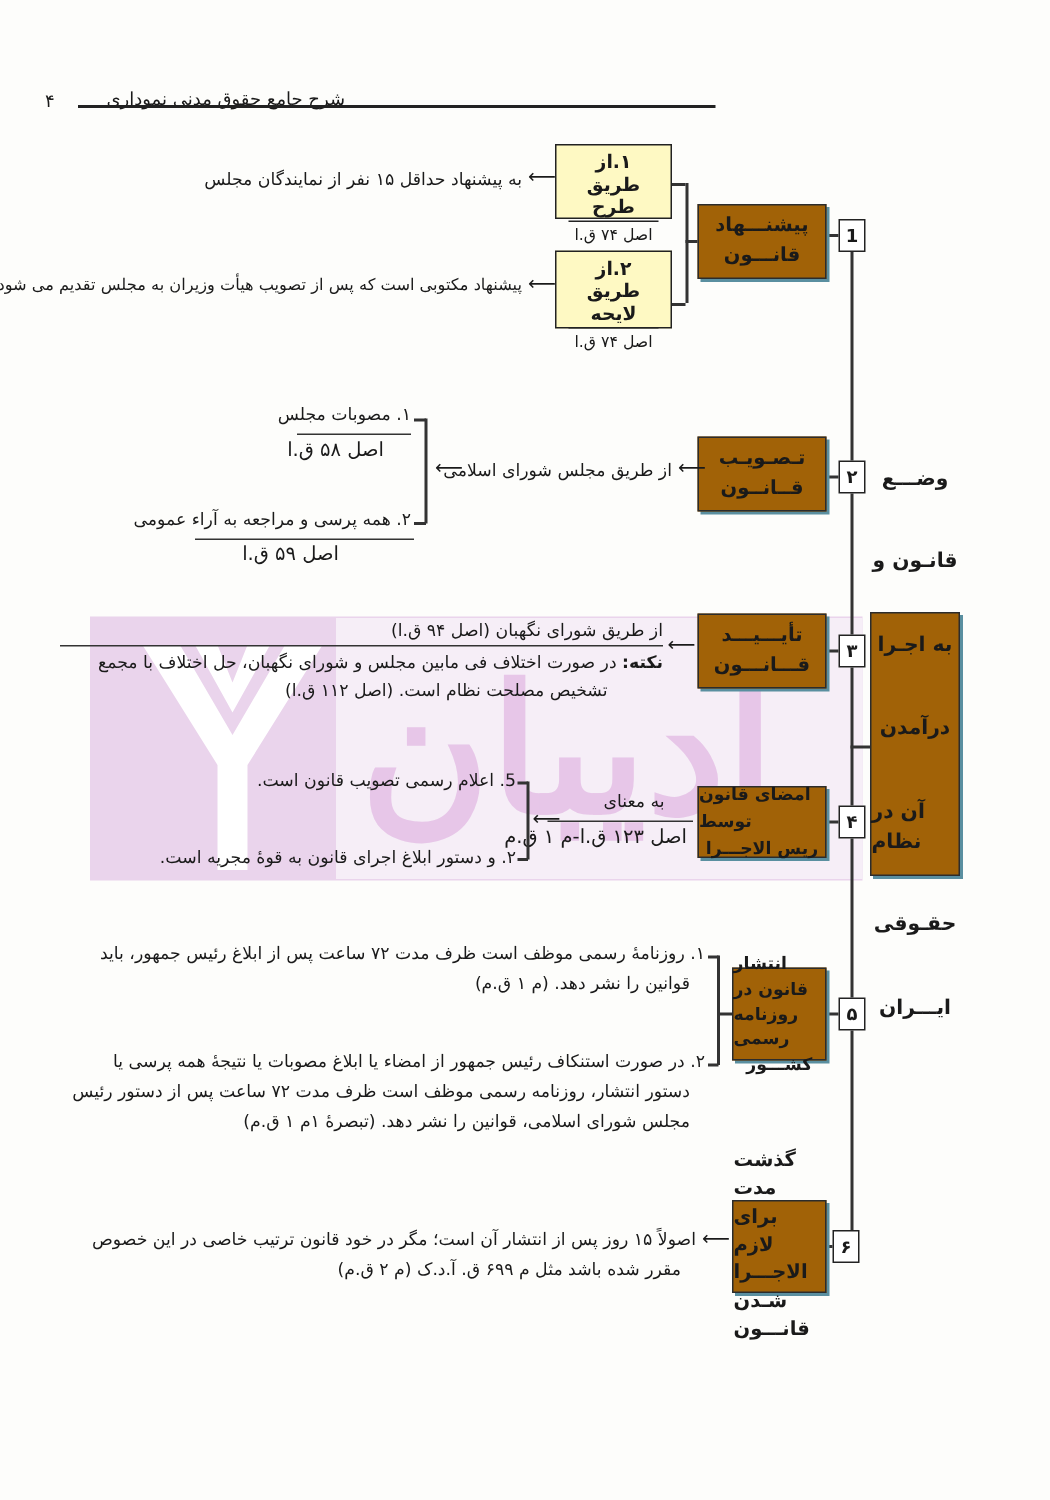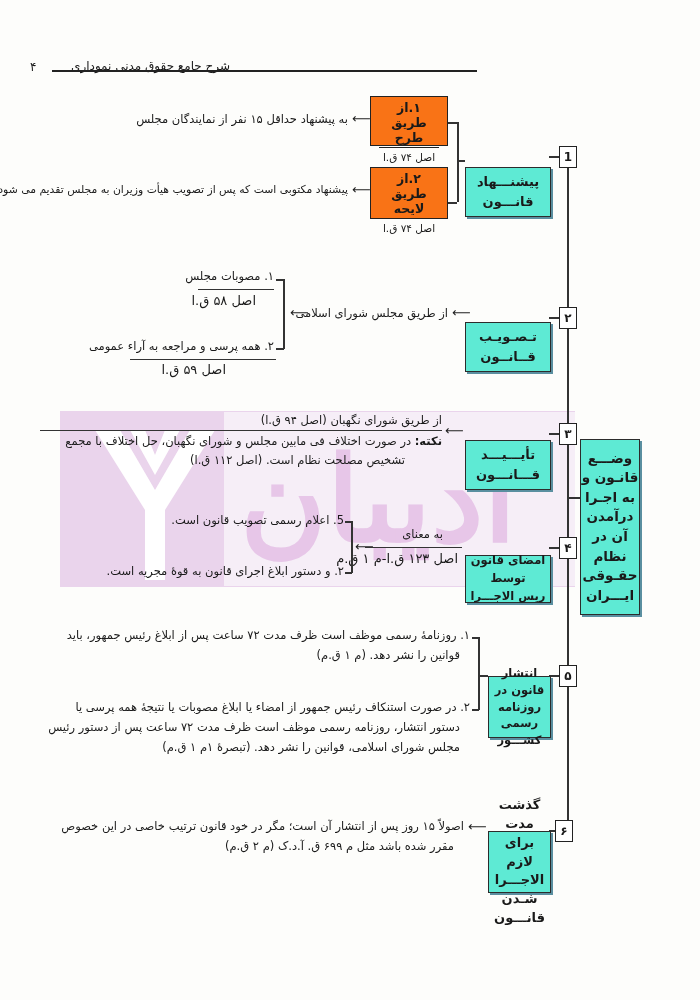--- a/index.html
+++ b/index.html
@@ -10,26 +10,26 @@
   .hdr-title{right:470px;top:59px;font-size:12px;white-space:nowrap;}
   .hdr-line{left:52px;top:70px;width:425px;height:1.5px;background:#222;}
   .hdr-page{left:30px;top:60px;font-size:12px;}
   
   .wm-band{left:60px;top:411px;width:515px;height:176px;background:#ead4ec;}
   .wm-white{left:224px;top:412px;width:351px;height:174px;background:#f6eef7;}
   .wm-tree{left:95px;top:430px;}
   .wm-text{left:240px;top:430px;font-size:118px;color:#dba7dc;opacity:.55;
            font-family:"DejaVu Serif",serif;white-space:nowrap;font-weight:bold;}
   
-  .blue{background:#5eead4;border:1.5px solid #2c2c2c;box-shadow:2px 2px 0 #5a8fa0;
-        display:flex;align-items:center;justify-content:center;text-align:center;
-        font-weight:bold;font-size:13px;line-height:1.55;margin-top:31px;}
+  .blue{background:#a16207;border:1.5px solid #2c2c2c;box-shadow:2px 2px 0 #5a8fa0;
+        display:flex;align-items:center;justify-content:center;text-align:left;
+        font-weight:bold;font-size:13px;line-height:1.55;}
   .num{background:#fff;border:1.5px solid #222;width:16px;height:20px;display:flex;
        align-items:center;justify-content:center;font-size:12px;font-weight:bold;}
-  .sub{background:#f97316;border:1.5px solid #222;text-align:center;}
+  .sub{background:#fef9c3;border:1.5px solid #222;text-align:center;}
   .sub .t{font-weight:bold;font-size:12.5px;padding:3px 0 2px;border-bottom:1.2px solid #222;margin:0 8px;}
   .sub .r{font-size:10.5px;padding:3px 0;}
   .ln{background:#333;}
   .txt{font-size:11.5px;white-space:nowrap;line-height:1.6;}
   .small{font-size:13px;}
   .arrow{font-size:13px;}
   .b{font-weight:bold;}
 </style>
 </head>
 <body>
@@ -42,21 +42,21 @@
 <div class="abs wm-white"></div>
 <svg class="abs wm-tree" width="120" height="150">
   <polygon points="0,0 25,0 60,60 95,0 120,0 70,80 70,150 50,150 50,80" fill="#ffffff"></polygon>
   <polygon points="35,0 50,0 60,25 70,0 85,0 60,45" fill="#ffffff"></polygon>
 </svg>
 <div class="abs rtl wm-text">ادیبان</div>
 
 <div class="abs ln" style="left:567px;top:160px;width:1.5px;height:670px;"></div>
 <div class="abs ln" style="left:567px;top:497px;width:14px;height:1.5px;"></div>
 
-<div class="abs blue rtl" style="left:580px;top:408px;width:58px;height:174px;flex-direction:column;font-size:13.5px;line-height:1.45;">
+<div class="abs blue rtl" style="left:580px;top:408px;width:58px;height:174px;flex-direction:column;font-size:13.5px;line-height:1.45;gap:36px;">
   <span>وضـــع</span>
   <span>قانـون و</span>
   <span>به اجـرا</span>
   <span>درآمدن</span>
   <span>آن در نظام</span>
   <span>حقـوقی</span>
   <span>ایـــران</span>
 </div>
 
 <div class="abs num" style="left:559px;top:146px;">1</div>

